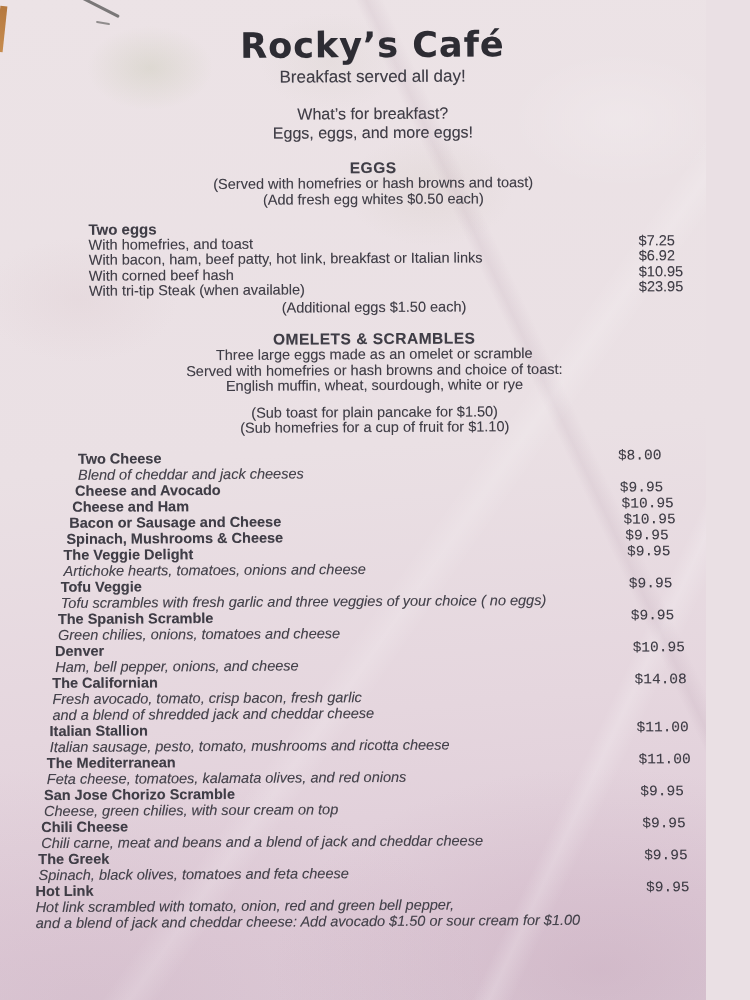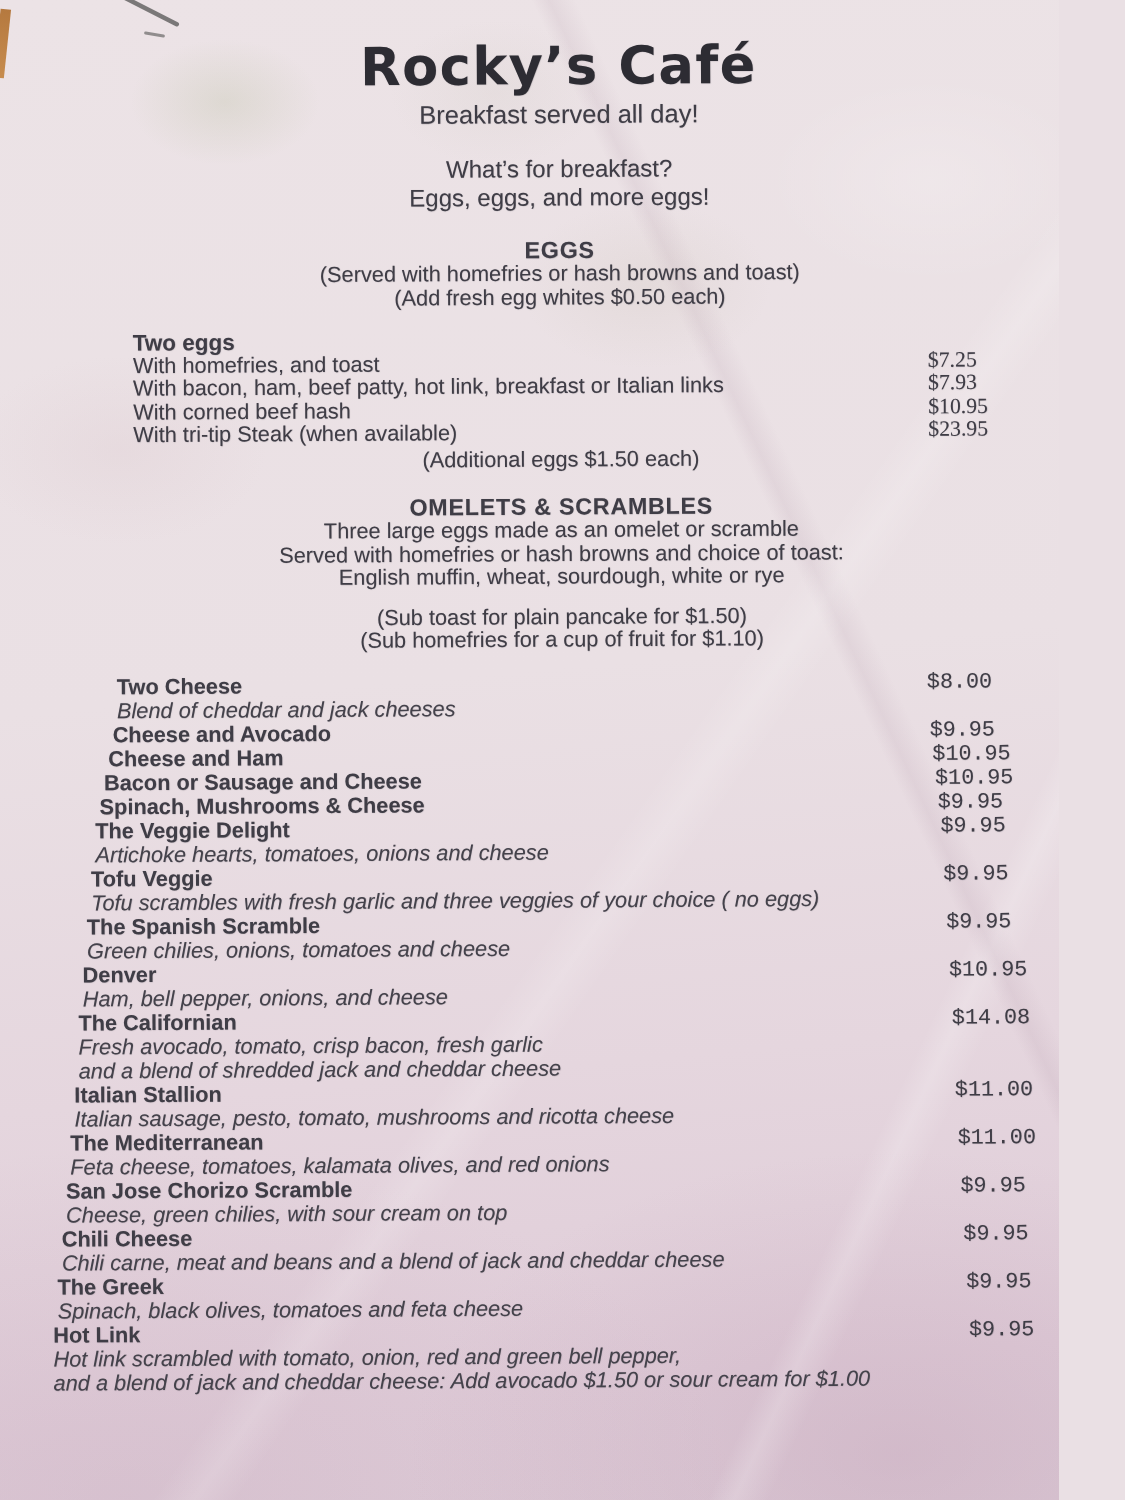--- a/index.html
+++ b/index.html
@@ -47,21 +47,21 @@
     font-weight:bold;font-size:35px;line-height:38px;letter-spacing:1px;color:#2d2c33;
   }
   .tagline{text-align:center;font-size:17px;line-height:20px;margin-top:3px;}
   .intro{text-align:center;font-size:16px;line-height:19px;margin-top:17px;}
   .sec-head{text-align:center;font-weight:bold;font-size:15.5px;line-height:17px;letter-spacing:.5px;}
   .sec-sub{text-align:center;font-size:14.5px;line-height:15.5px;}
   .eggs-head{margin-top:17px;}
   .eggs-block{margin-top:13px;}
   .group-label{padding-left:90px;font-weight:bold;font-size:15px;line-height:15px;}
   .egg-row{position:relative;padding-left:90px;font-size:14.5px;line-height:15px;margin-top:0.5px;}
-  .egg-row .price{position:absolute;left:620px;top:-1px;font-family:Liberation Serif, serif;}
+  .egg-row .price{position:absolute;left:640px;top:-1px;}
   .footnote{text-align:center;font-size:14.5px;line-height:16px;margin-top:2px;}
   .om-head{margin-top:15px;}
   .om-notes{margin-top:11px;}
   .items{margin-top:13px;}
   .mi{position:relative;padding-left:calc(78px - var(--i) * 3px);}
   .mi .name{font-weight:bold;font-size:14.5px;line-height:16px;display:block;}
   .mi .price{position:absolute;left:calc(618px + var(--i) * 1.7px);top:0;font-weight:normal;font-size:14.5px;line-height:16px;font-family:Liberation Mono, monospace;}
   .mi .desc{font-style:italic;font-size:14.5px;line-height:16px;color:#44424b;}
 </style>
 </head>
@@ -86,21 +86,21 @@
     <div class="sec-sub">(Add fresh egg whites $0.50 each)</div>
 
     <div class="eggs-block">
       <div class="group-label">Two eggs</div>
       <div class="egg-row">
         <span>With homefries, and toast</span>
         <span class="price">$7.25</span>
       </div>
       <div class="egg-row">
         <span>With bacon, ham, beef patty, hot link, breakfast or Italian links</span>
-        <span class="price">$7.93</span>
+        <span class="price">$6.92</span>
       </div>
       <div class="egg-row">
         <span>With corned beef hash</span>
         <span class="price">$10.95</span>
       </div>
       <div class="egg-row">
         <span>With tri-tip Steak (when available)</span>
         <span class="price">$23.95</span>
       </div>
       <div class="footnote">(Additional eggs $1.50 each)</div>

